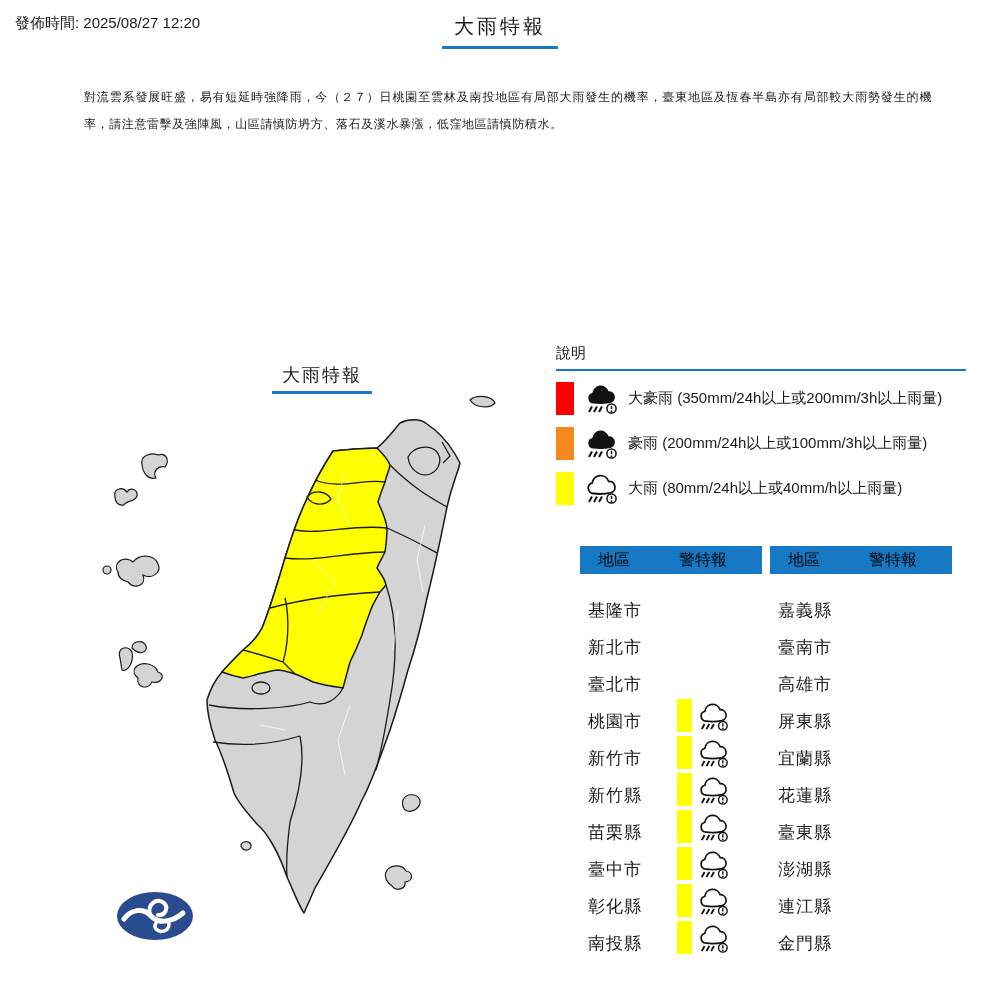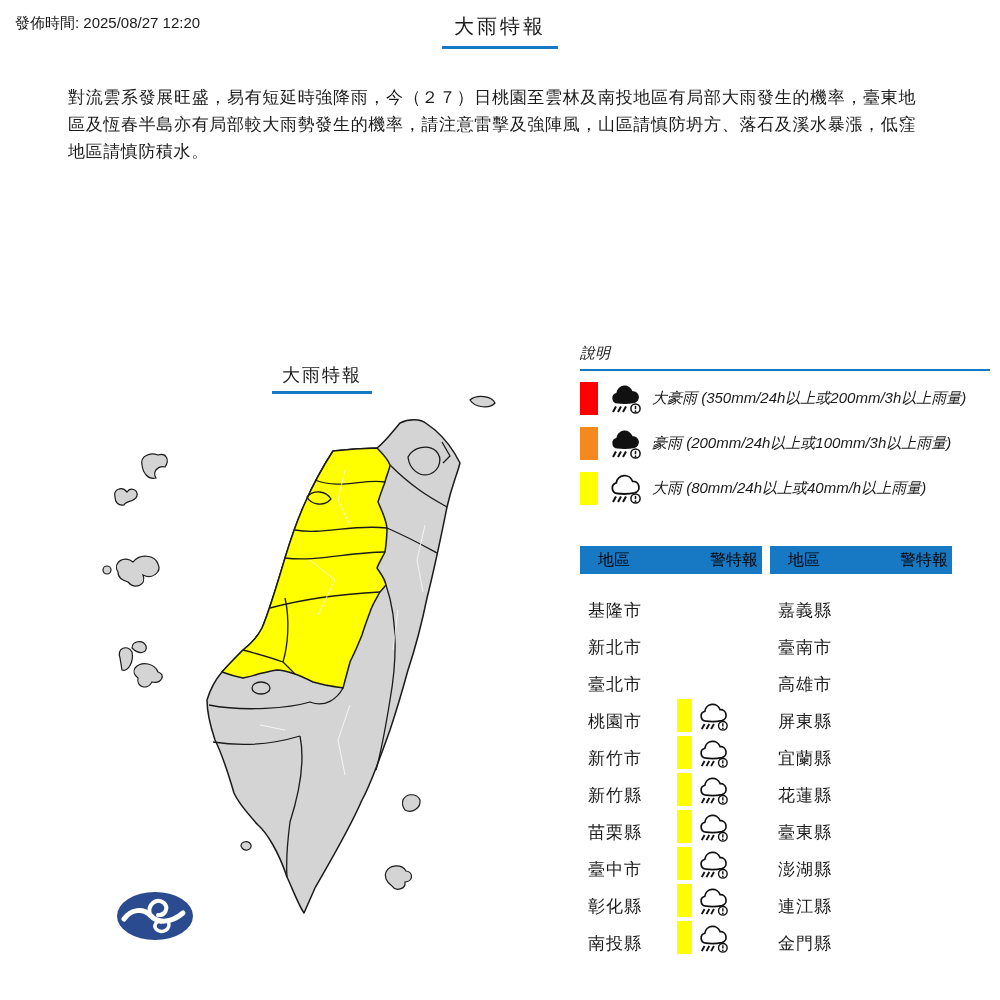--- a/index.html
+++ b/index.html
@@ -11,40 +11,40 @@
   }
   *{margin:0;padding:0;box-sizing:border-box;}
   html,body{width:1000px;height:1000px;background:#fff;overflow:hidden;
     font-family:"Liberation Sans", sans-serif;color:var(--ink);}
   .abs{position:absolute;}
   #stage{position:relative;width:1000px;height:1000px;background:#fff;padding-left:40px;}
 
   .published{left:15px;top:14px;font-size:15px;}
   .page-title{left:50%;top:13px;transform:translateX(-50%);font-size:20px;
     letter-spacing:3px;padding:0 12px 6px 12px;border-bottom:3px solid var(--accent);}
-  .bulletin{left:68px;top:84px;width:848px;font-size:17px;line-height:27px;
+  .bulletin{left:84px;top:84px;width:848px;font-size:12px;line-height:27px;
     letter-spacing:0.6px;text-align:justify;}
 
   .map-wrap{left:100px;top:340px;width:460px;height:648px;}
   .map-title{left:272px;top:363px;font-size:18px;letter-spacing:2px;
     padding:0 10px 4px 10px;border-bottom:3px solid var(--accent);background:#fff;}
 
-  .legend{left:580px;top:344px;width:410px;font-style:italic;}
+  .legend{left:556px;top:344px;width:410px;}
   .legend-heading{font-size:15px;padding-bottom:6px;border-bottom:2px solid var(--accent);}
   .legend-item{position:relative;height:36px;margin-top:9px;display:flex;align-items:center;}
   .swatch{width:18px;height:33px;flex:0 0 18px;}
   .legend-icon{width:38px;height:32px;margin-left:8px;flex:0 0 38px;}
   .legend-label{font-size:15px;margin-left:8px;white-space:nowrap;}
 
   .rtable{width:182px;}
   .rtable.t-left{left:580px;top:546px;}
   .rtable.t-right{left:770px;top:546px;}
   .thead{height:28px;background:var(--accent);color:#000000;display:flex;align-items:center;font-size:16px;}
   .th-region{width:68px;text-align:center;}
-  .th-warning{width:110px;text-align:right;}
+  .th-warning{width:110px;text-align:center;}
   .tbody{margin-top:12px;}
   .trow{position:relative;height:37px;display:flex;align-items:center;}
   .region-name{font-size:17px;padding-left:8px;letter-spacing:1px;margin-top:12px;}
   .badge{position:absolute;left:97px;top:2px;height:33px;display:flex;align-items:center;}
   .badge .bar{width:15px;height:33px;background:var(--warn);}
   .badge .row-icon{width:34px;height:30px;margin-left:4px;}
 
   svg{display:block;}
   .county{stroke:#1a1a1a;stroke-width:1.5;stroke-linejoin:round;}
   .innerline{fill:none;stroke:#1a1a1a;stroke-width:1.3;stroke-linejoin:round;}

